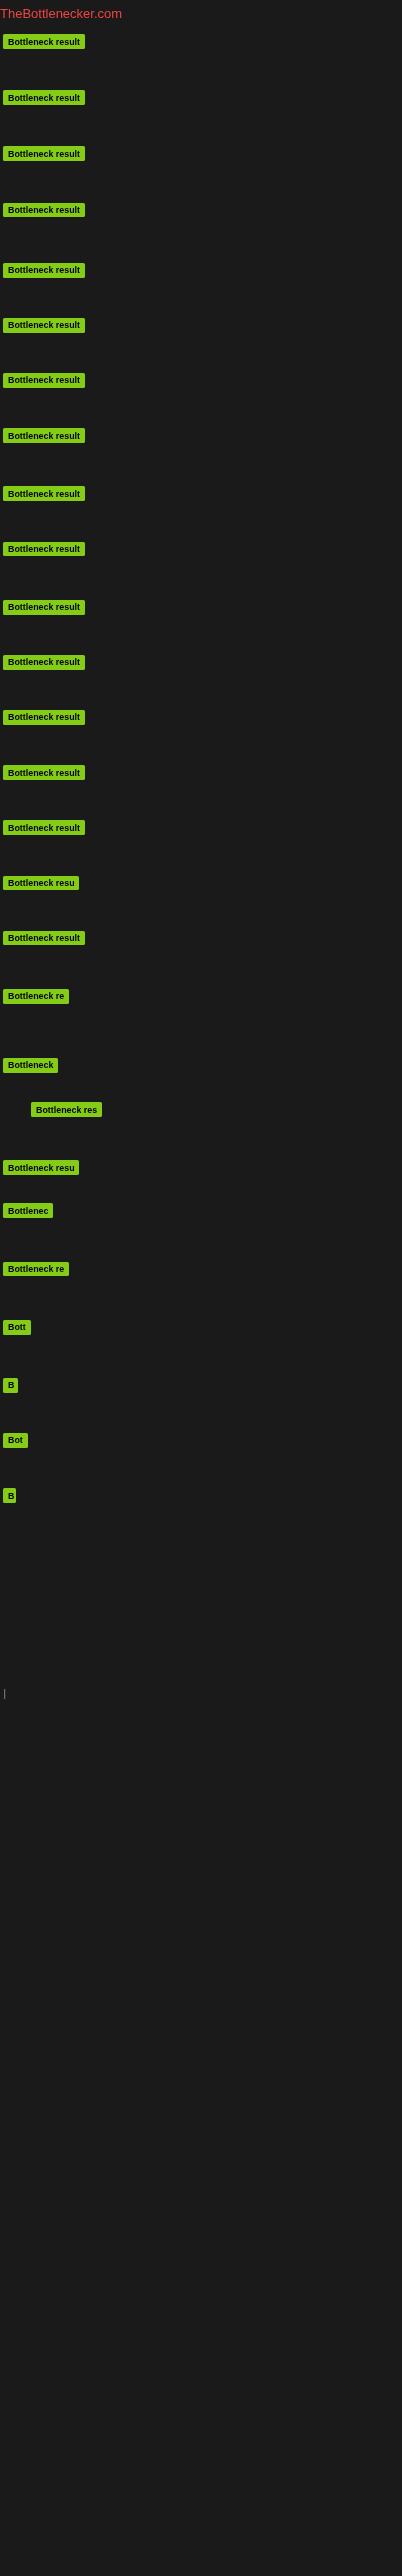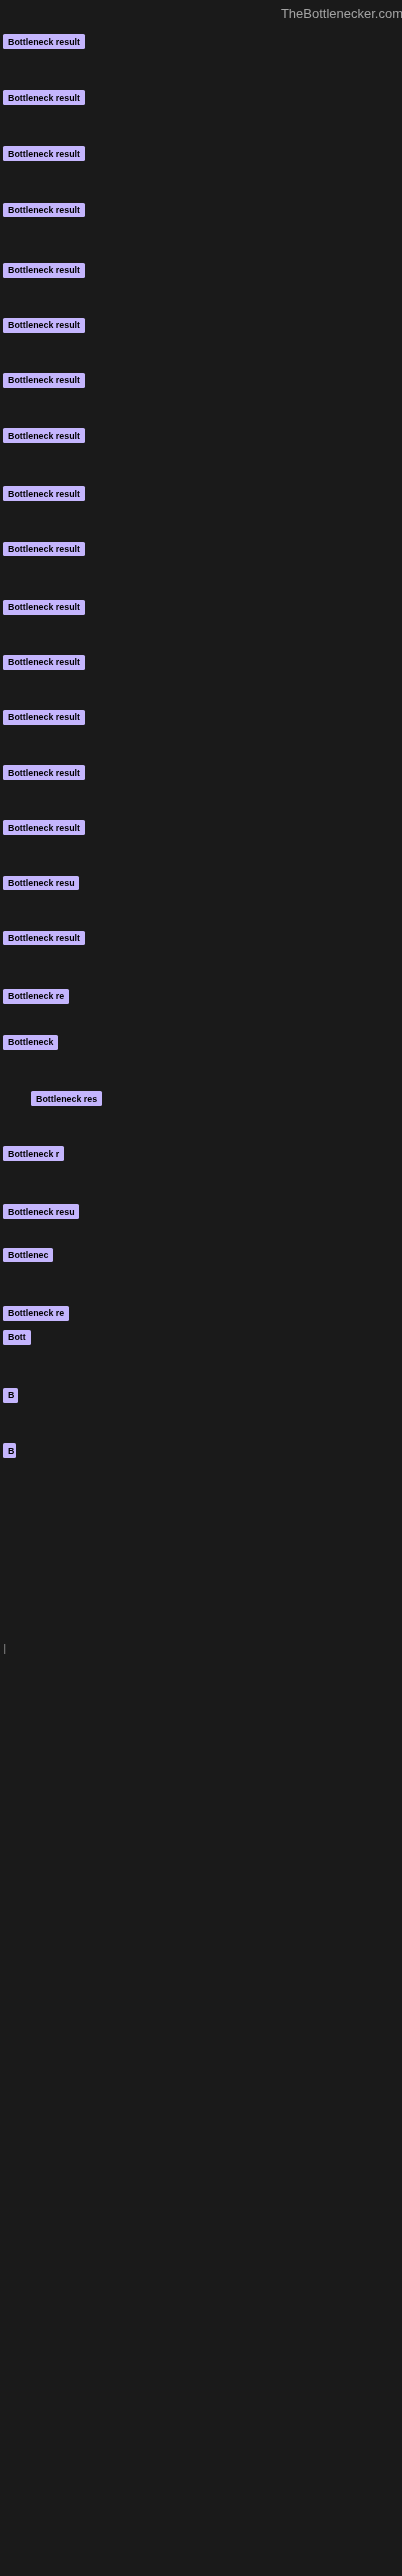--- a/index.html
+++ b/index.html
@@ -10,39 +10,39 @@
 
     body {
       background-color: #1a1a1a;
       width: 403px;
       min-height: 2576px;
       font-family: Arial, sans-serif;
       position: relative;
     }
 
     .site-title {
-      text-align: right;
-      color: #a3a3a3;
+      text-align: left;
+      color: #ef4444;
       font-size: 13px;
       padding: 6.4px 0 3.2px 0;
       font-weight: normal;
     }
 
     .bottleneck-container {
       padding: 0 0 0 3.2px;
     }
 
     .bottleneck-item {
       margin-bottom: 0;
       padding: 3.2px 0;
     }
 
     .bottleneck-badge {
       display: inline-block;
-      background-color: #c4b5fd;
+      background-color: #84cc16;
       color: #000000;
       font-size: 8.9px;
       font-weight: bold;
       padding: 2.4px 4.8px;
       border-radius: 1.6px;
       white-space: nowrap;
       overflow: hidden;
     }
   </style>
 </head>
@@ -64,28 +64,28 @@
     <div class="bottleneck-item" style="margin-top: 34px;"><span class="bottleneck-badge" style="max-width: 105px;">Bottleneck result</span></div>
     <div class="bottleneck-item" style="margin-top: 31px;"><span class="bottleneck-badge" style="max-width: 103px;">Bottleneck result</span></div>
     <div class="bottleneck-item" style="margin-top: 34px;"><span class="bottleneck-badge" style="max-width: 105px;">Bottleneck result</span></div>
     <div class="bottleneck-item" style="margin-top: 31px;"><span class="bottleneck-badge" style="max-width: 101px;">Bottleneck result</span></div>
     <div class="bottleneck-item" style="margin-top: 31px;"><span class="bottleneck-badge" style="max-width: 103px;">Bottleneck result</span></div>
     <div class="bottleneck-item" style="margin-top: 31px;"><span class="bottleneck-badge" style="max-width: 103px;">Bottleneck result</span></div>
     <div class="bottleneck-item" style="margin-top: 31px;"><span class="bottleneck-badge" style="max-width: 103px;">Bottleneck result</span></div>
     <div class="bottleneck-item" style="margin-top: 31px;"><span class="bottleneck-badge" style="max-width: 89px;">Bottleneck resu</span></div>
     <div class="bottleneck-item" style="margin-top: 31px;"><span class="bottleneck-badge" style="max-width: 103px;">Bottleneck result</span></div>
     <div class="bottleneck-item" style="margin-top: 34px;"><span class="bottleneck-badge" style="max-width: 81px;">Bottleneck re</span></div>
-    <div class="bottleneck-item" style="margin-top: 22px;"><span class="bottleneck-badge" style="max-width: 66px;">Bottleneck</span></div>
-    <div class="bottleneck-item" style="margin-top: 32px; padding-left: 28px;"><span class="bottleneck-badge" style="max-width: 85px;">Bottleneck res</span></div>
-    <div class="bottleneck-item" style="margin-top: 31px;"><span class="bottleneck-badge" style="max-width: 74px;">Bottleneck r</span></div>
+    <div class="bottleneck-item" style="margin-top: 45px;"><span class="bottleneck-badge" style="max-width: 66px;">Bottleneck</span></div>
+    <div class="bottleneck-item" style="margin-top: 20px; padding-left: 28px;"><span class="bottleneck-badge" style="max-width: 85px;">Bottleneck res</span></div>
     <div class="bottleneck-item" style="margin-top: 34px;"><span class="bottleneck-badge" style="max-width: 89px;">Bottleneck resu</span></div>
     <div class="bottleneck-item" style="margin-top: 19px;"><span class="bottleneck-badge" style="max-width: 61px;">Bottlenec</span></div>
     <div class="bottleneck-item" style="margin-top: 34px;"><span class="bottleneck-badge" style="max-width: 81px;">Bottleneck re</span></div>
-    <div class="bottleneck-item" style=""><span class="bottleneck-badge" style="max-width: 34px;">Bott</span></div>
+    <div class="bottleneck-item" style="margin-top: 34px;"><span class="bottleneck-badge" style="max-width: 34px;">Bott</span></div>
     <div class="bottleneck-item" style="margin-top: 34px;"><span class="bottleneck-badge" style="max-width: 14.5px;">B</span></div>
+    <div class="bottleneck-item" style="margin-top: 31px;"><span class="bottleneck-badge" style="max-width: 26px;">Bot</span></div>
     <div class="bottleneck-item" style="margin-top: 31px;"><span class="bottleneck-badge" style="max-width: 13px;">B</span></div>
     <div class="bottleneck-item" style="margin-top: 64px;"></div>
     <div class="bottleneck-item" style="margin-top: 48px;"></div>
     <div class="bottleneck-item" style="margin-top: 48px;"><span style="color: rgb(136, 136, 136); font-size: 11.3px;">|</span></div>
     <div class="bottleneck-item" style="margin-top: 64px;"></div>
     <div class="bottleneck-item" style="margin-top: 48px;"></div>
     <div class="bottleneck-item" style="margin-top: 48px;"></div>
   </div>
 
 

